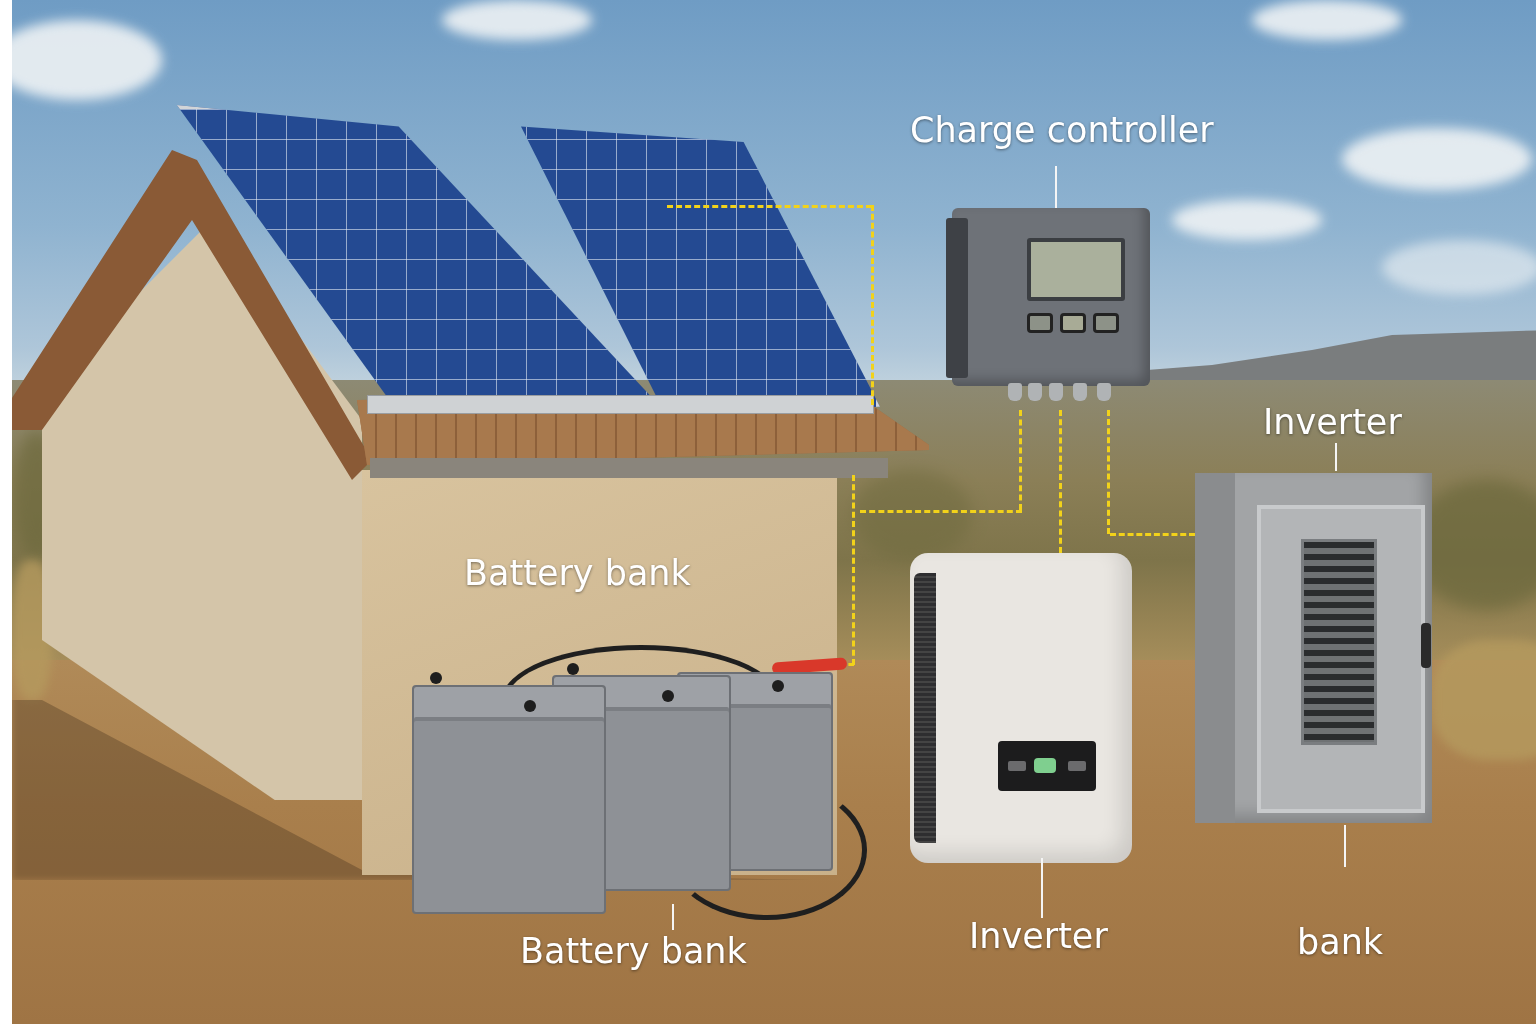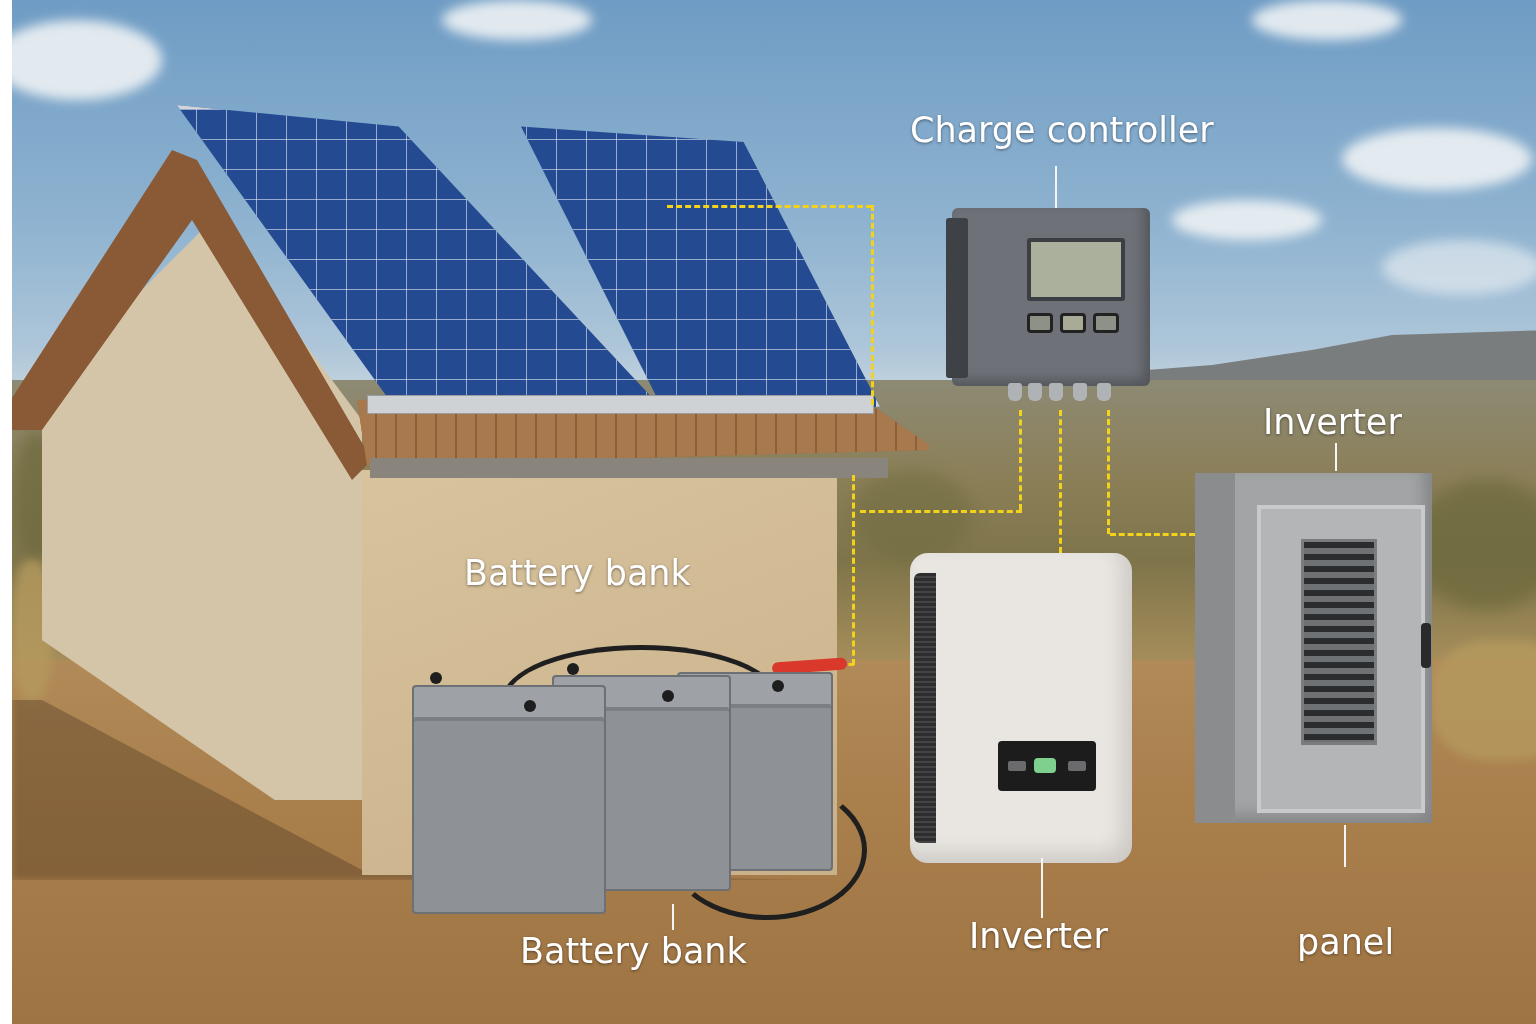--- a/index.html
+++ b/index.html
@@ -166,14 +166,14 @@
     </div>
     <div class="dp-handle"></div>
   </div>
   <div class="leader" style="left:1332px;top:825px;height:42px;"></div>
 
   <div class="label" style="left:898px;top:110px;">Charge controller</div>
   <div class="label" style="left:1251px;top:402px;">Inverter</div>
   <div class="label" style="left:452px;top:553px;">Battery bank</div>
   <div class="label" style="left:508px;top:931px;">Battery bank</div>
   <div class="label" style="left:957px;top:916px;">Inverter</div>
-  <div class="label" style="left:1285px;top:922px;">panel</div>
+  <div class="label" style="left:1285px;top:922px;">bank</div>
 </div>
 
 </body></html>

